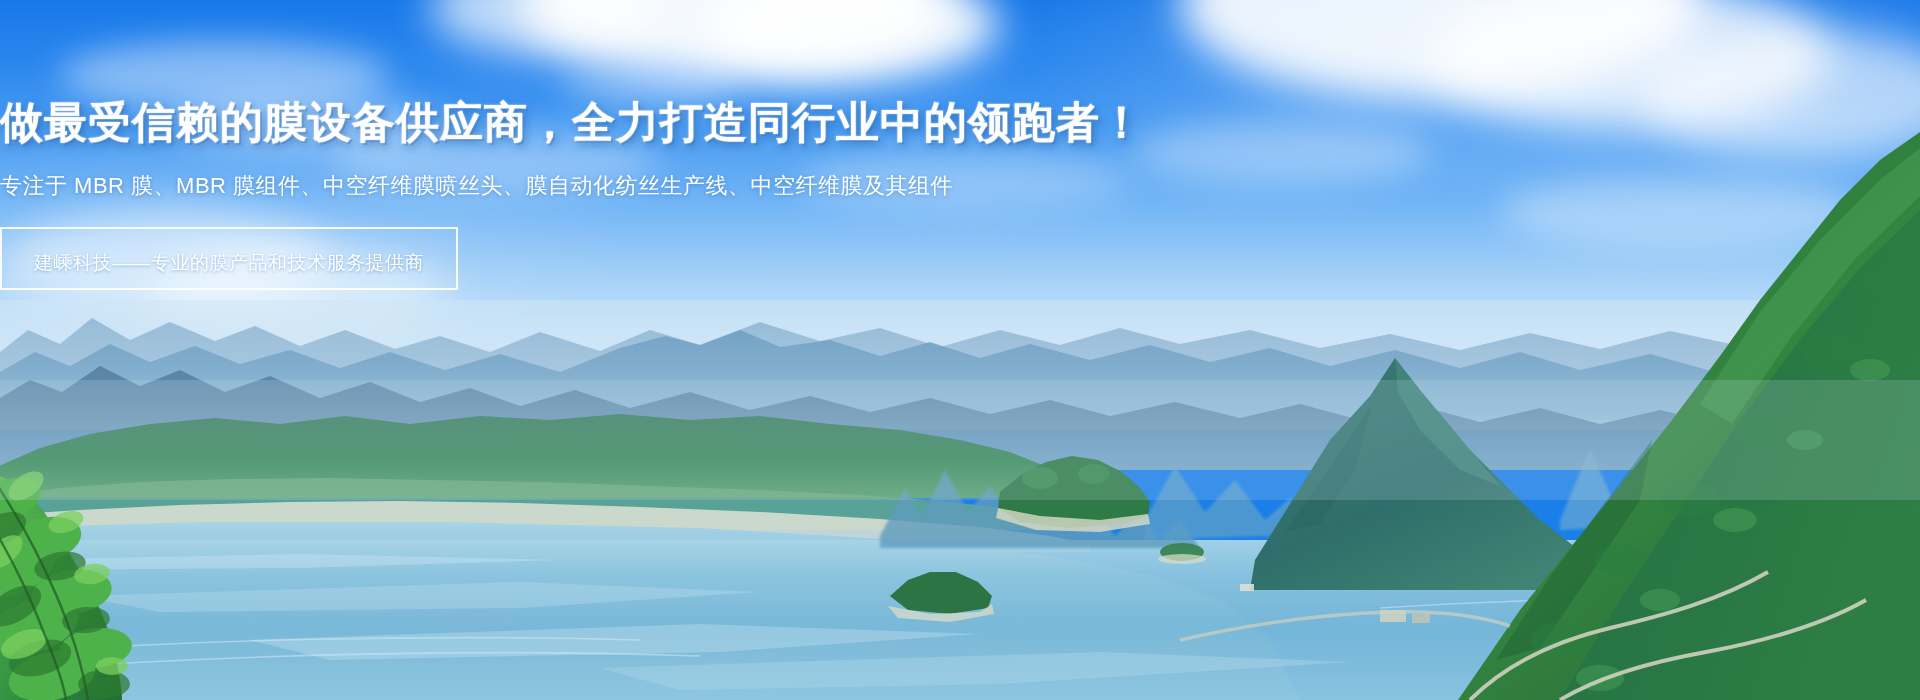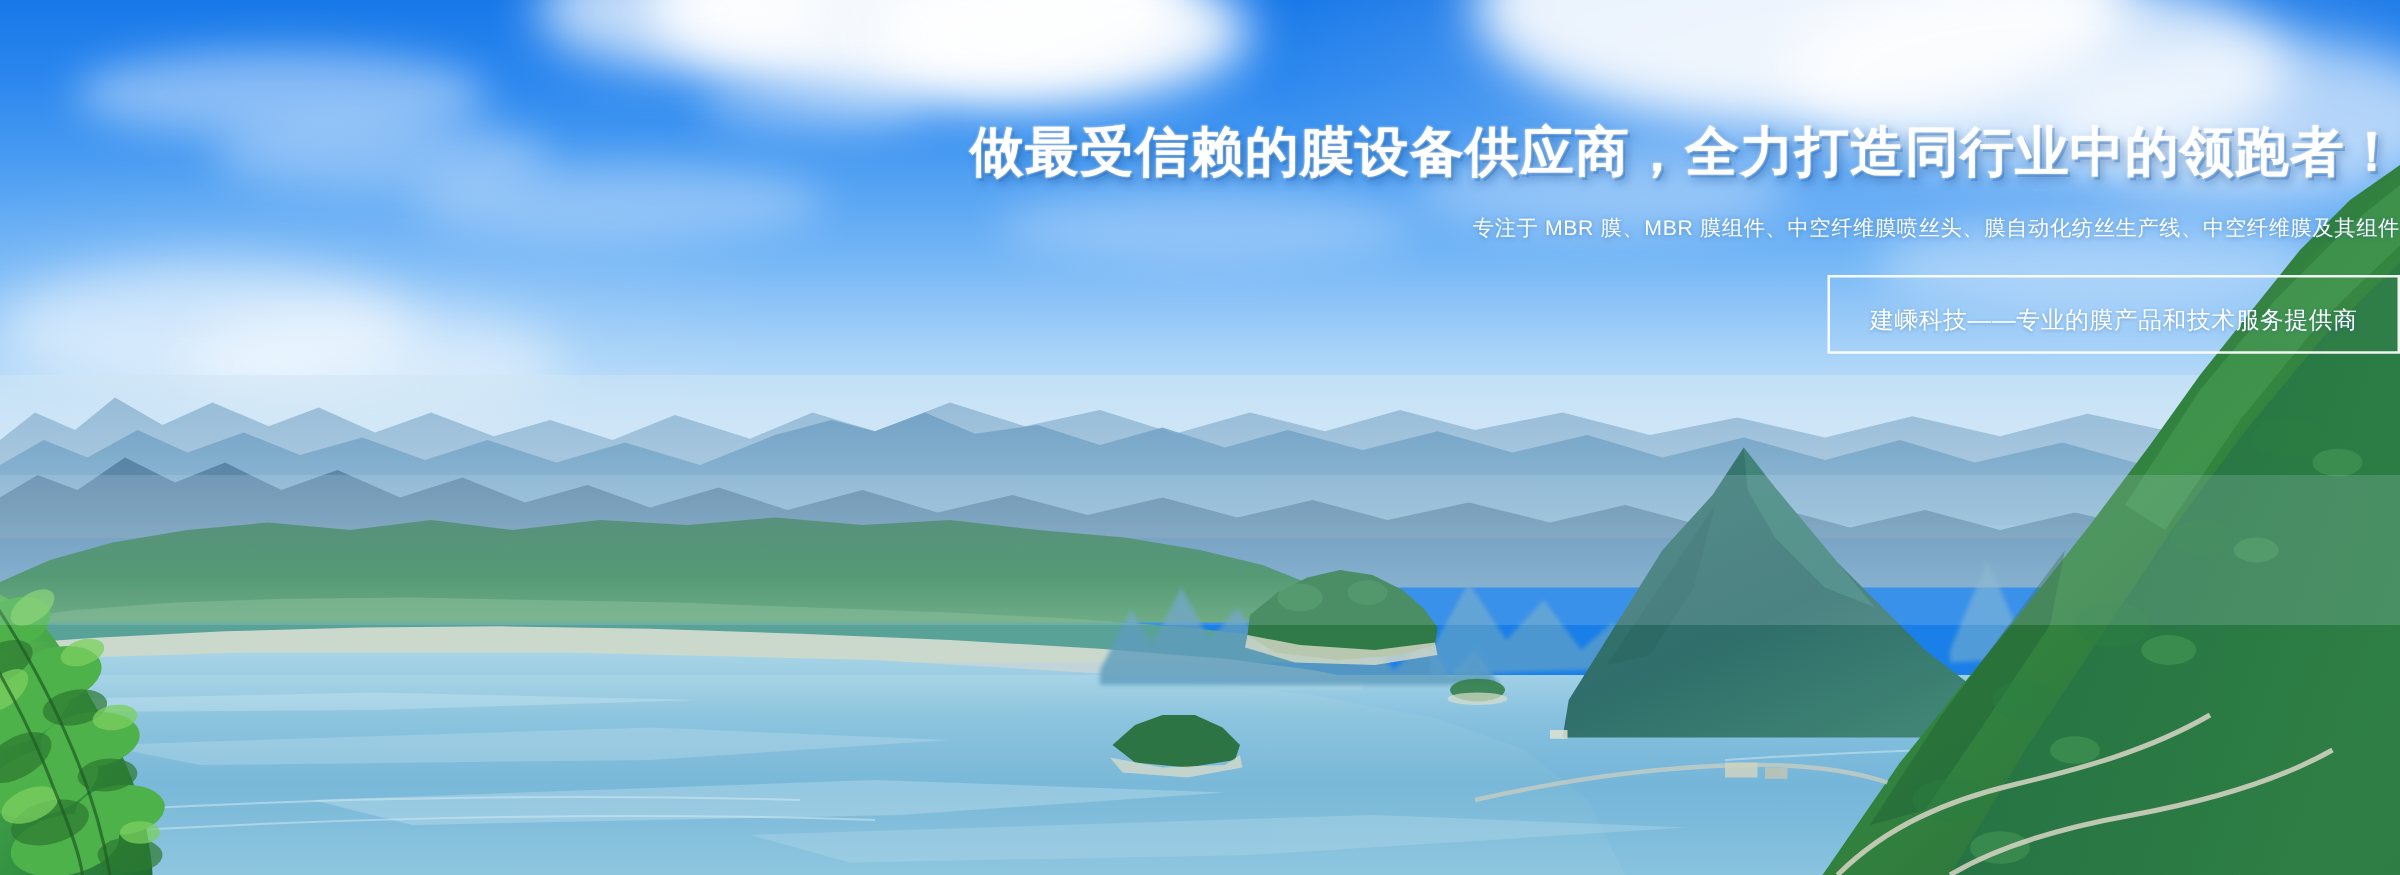--- a/index.html
+++ b/index.html
@@ -38,40 +38,40 @@
   .cloud.soft { filter:blur(20px); }
   .cloud.wisp { filter:blur(16px); }
 
   
   .layer { position:absolute; left:0; top:0; width:1920px; height:700px; }
   .layer svg { display:block; width:1920px; height:700px; }
 
   
   .copy {
     position:absolute; left:0; top:0; width:1920px; height:700px;
-    display:flex; flex-direction:column; align-items:flex-end;
+    display:flex; flex-direction:column; align-items:flex-start;
     padding-top:98px;
     pointer-events:none;
   }
   .headline {
     font-family:"DejaVu Sans","Liberation Sans",sans-serif;
     font-size:43px;
     font-weight:bold;
     color:#ffffff;
     letter-spacing:1px;
     line-height:1.15;
     white-space:nowrap;
     text-shadow:
        0 0 2px rgba(255,255,255,.9),
        2px 2px 0 rgba(40,110,190,.40),
        3px 4px 8px rgba(20,70,140,.45);
   }
   .subline {
     margin-top:24px;
-    font-size:17px;
+    font-size:22px;
     font-weight:normal;
     color:#ffffff;
     letter-spacing:.5px;
     white-space:nowrap;
     text-shadow:0 1px 4px rgba(30,90,160,.45);
   }
   .tagbox {
     margin-top:26px;
     border:2px solid rgba(255,255,255,.92);
     padding:21px 32px 12px;

